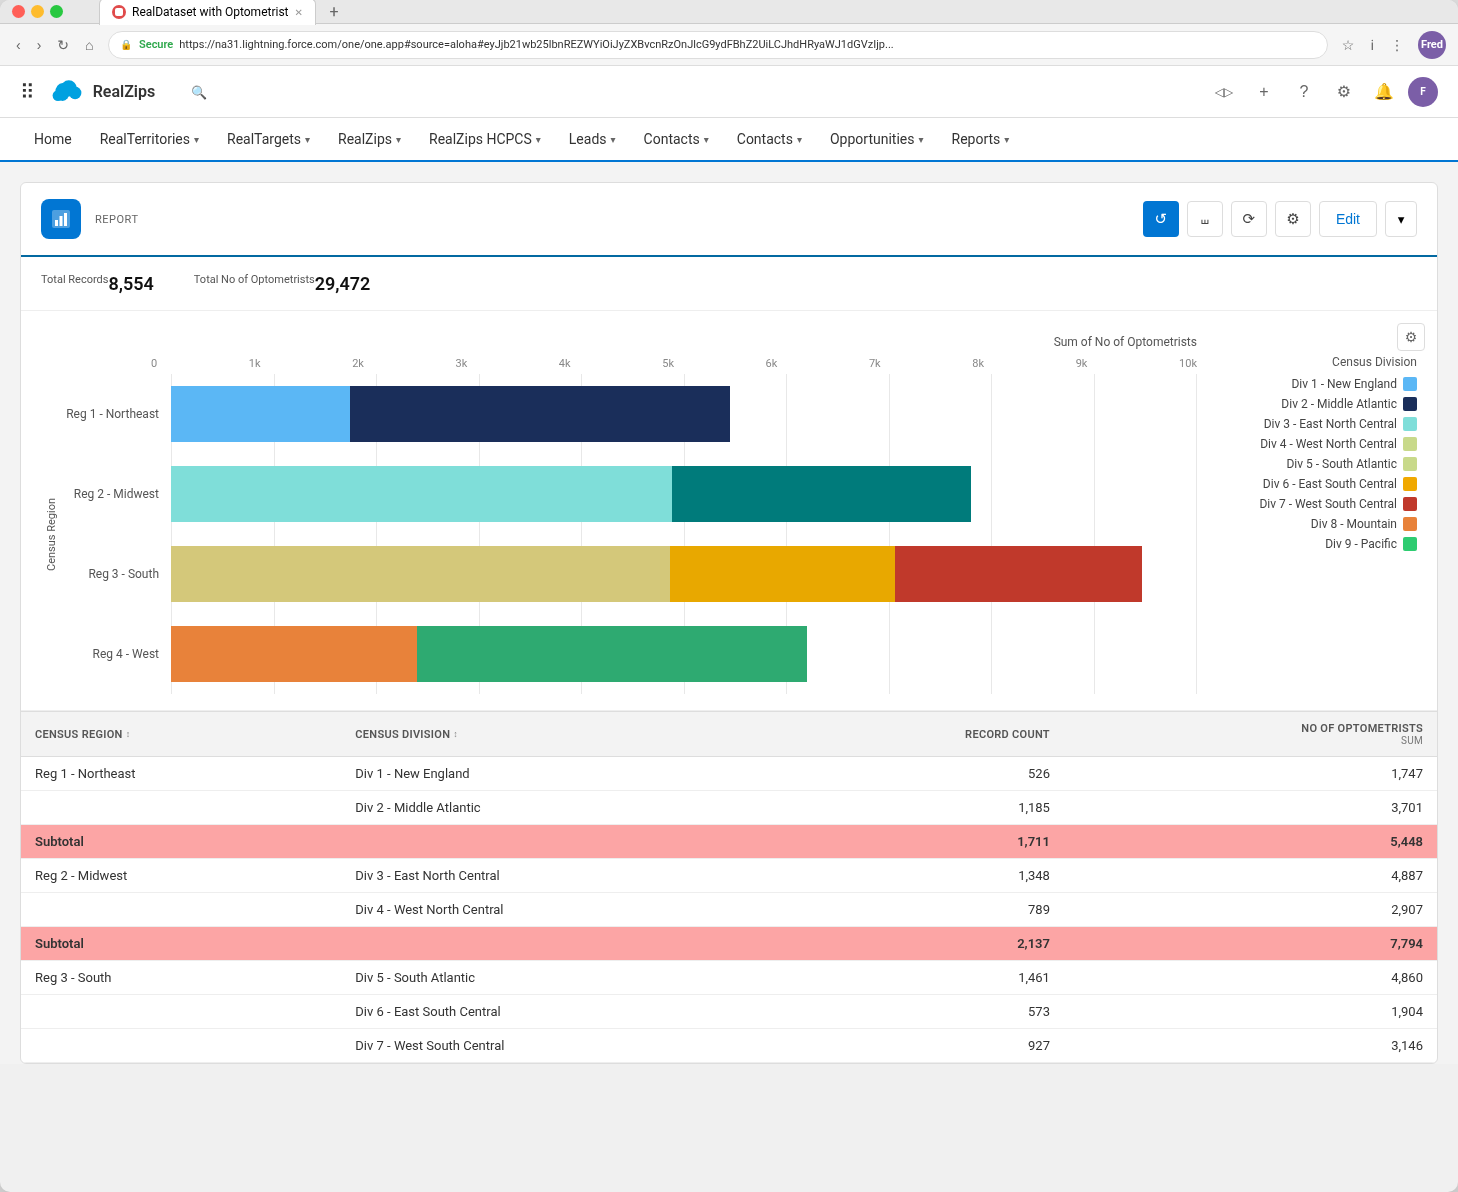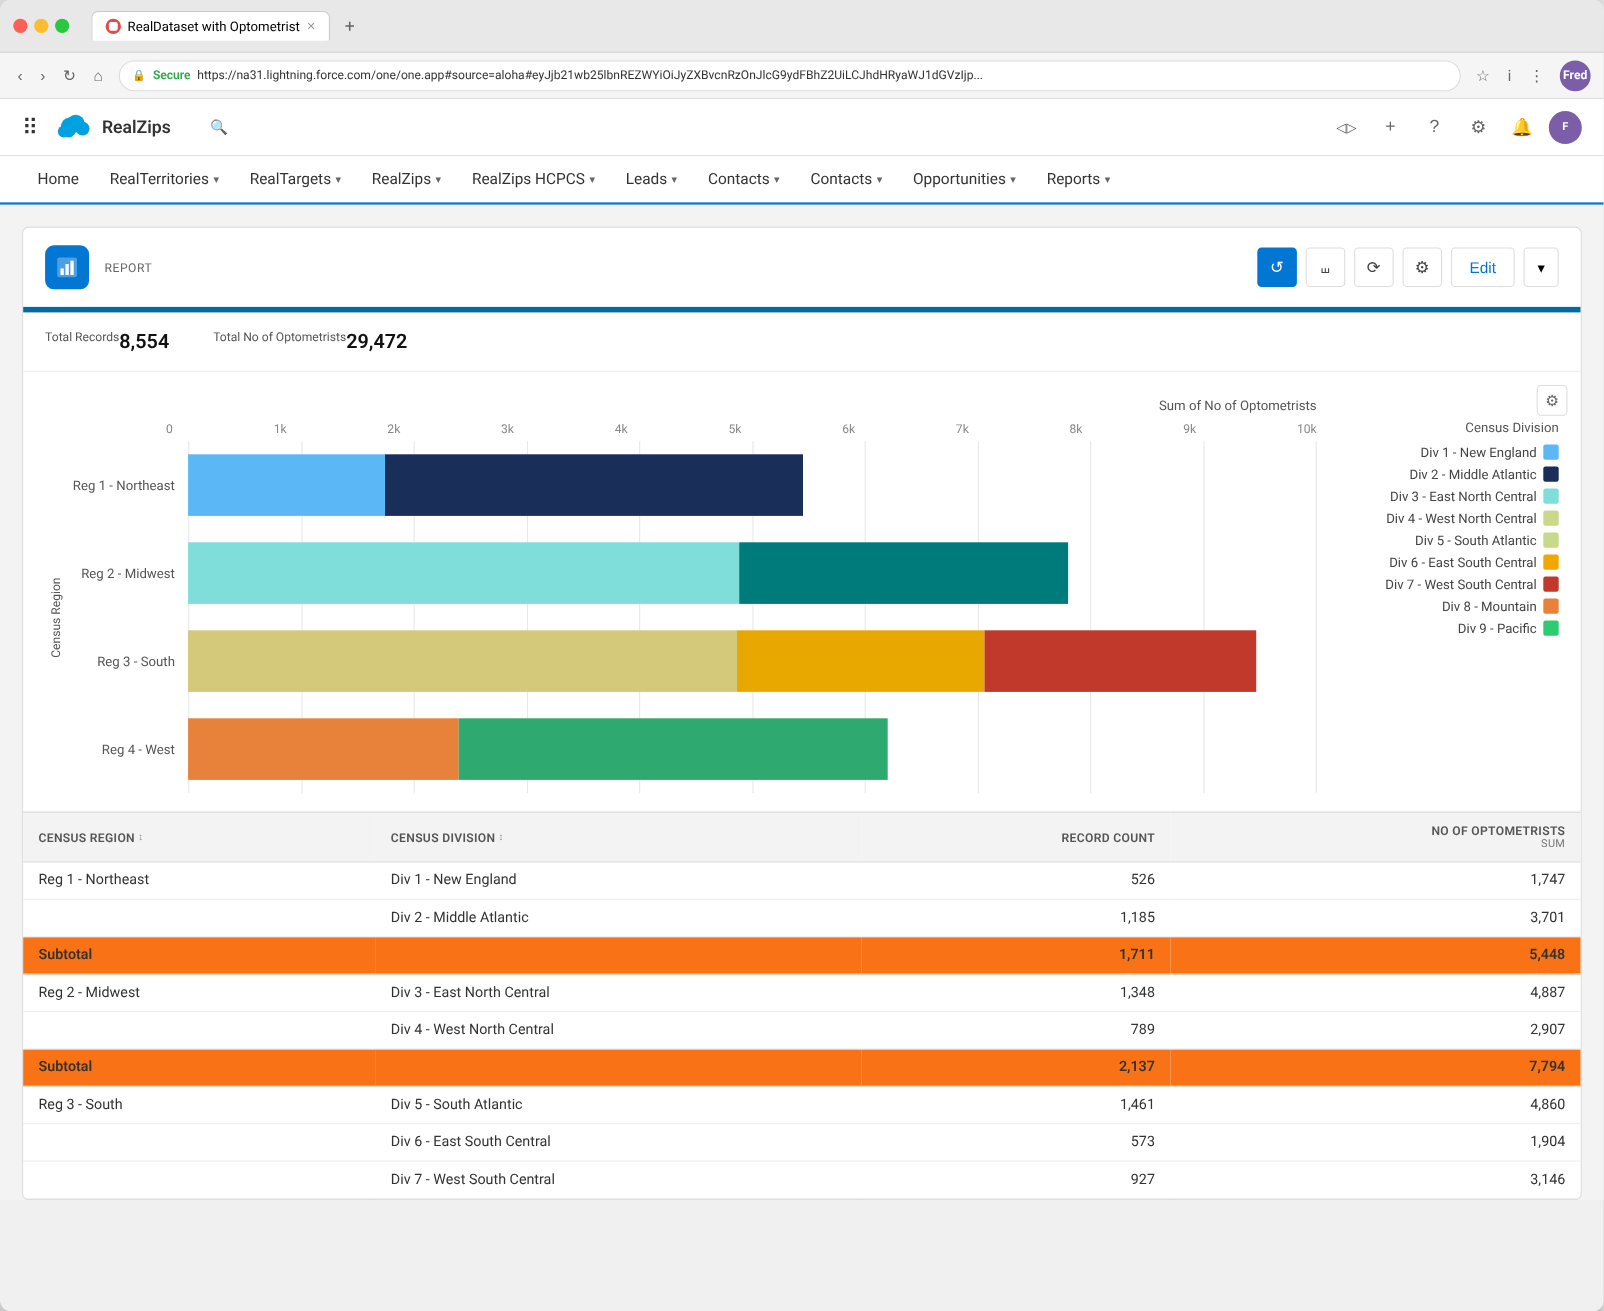--- a/index.html
+++ b/index.html
@@ -11,25 +11,25 @@
       min-height: 1192px;
       background: #f0f0f0;
       border-radius: 10px;
       box-shadow: 0 10px 40px rgba(0,0,0,0.3);
       overflow: hidden;
     }
 
     
     .title-bar {
       background: #e8e8e8;
-      height: 48px;
+      height: 24px;
       display: flex;
       align-items: center;
       padding: 0 12px;
-      gap: 8px;
+      gap: 24px;
       border-bottom: 1px solid #ccc;
     }
     .window-buttons { display: flex; gap: 6px; align-items: center; }
     .win-btn { width: 13px; height: 13px; border-radius: 50%; }
     .win-btn.close { background: #ff5f57; }
     .win-btn.minimize { background: #febc2e; }
     .win-btn.maximize { background: #28c840; }
 
     .tab-bar { display: flex; align-items: center; margin-left: 12px; flex: 1; gap: 4px; }
     .browser-tab {
@@ -142,21 +142,21 @@
       border-radius: 6px;
       border: 1px solid #ddd;
       overflow: hidden;
     }
 
     
     .report-header {
       padding: 16px 20px;
       display: flex;
       align-items: center;
-      border-bottom: 5px solid #0369a1;
+      border-bottom: 2px solid #0369a1;
     }
     .report-icon-wrap {
       width: 40px;
       height: 40px;
       background: #0176d3;
       border-radius: 8px;
       display: flex;
       align-items: center;
       justify-content: center;
       margin-right: 14px;
@@ -376,21 +376,21 @@
       white-space: nowrap;
     }
     .data-table th.right, .data-table td.right { text-align: right; }
     .data-table td {
       padding: 9px 14px;
       border-bottom: 1px solid #eee;
       color: #333;
     }
     .data-table tr.subtotal td {
       font-weight: 600;
-      background: #f97316;
+      background: #fca5a5;
       color: #333;
     }
     .data-table tr.subtotal td:first-child { padding-left: 14px; }
     .th-sort { display: inline-flex; align-items: center; gap: 3px; }
     .sort-icon { font-size: 9px; color: #888; }
     .th-sub { font-size: 10px; font-weight: normal; color: #777; display: block; text-align: right; }
   </style>
 </head>
 <body>
 

